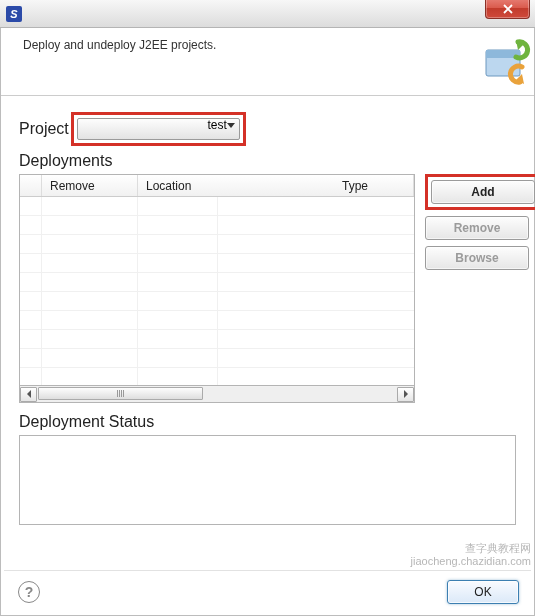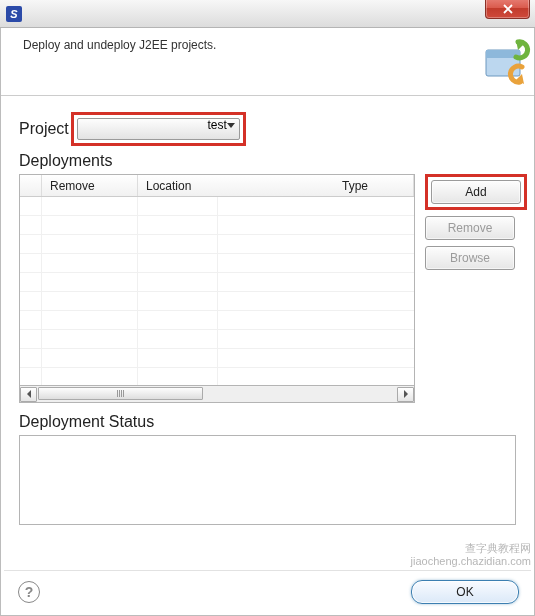--- a/index.html
+++ b/index.html
@@ -107,26 +107,27 @@
   .hscroll-thumb {
     position: absolute; left: 1px; top: 0;
     width: 165px; height: 13px;
     background: linear-gradient(to bottom,#fdfdfd,#dedede);
     border: 1px solid #aaa; border-radius: 1px;
     display: flex; align-items: center; justify-content: center;
   }
   .grip { width: 8px; height: 7px; background: repeating-linear-gradient(to right, #999 0 1px, transparent 1px 2px); }
   .btn-col { display: flex; flex-direction: column; gap: 6px; }
   .btn {
-    width: 90px; height: 24px;
+    width: 104px; height: 24px;
     background: linear-gradient(to bottom,#fdfdfd,#e6e6e6);
     border: 1px solid #9b9b9b; border-radius: 3px;
     font-size: 12px; color: #222;
     display: flex; align-items: center; justify-content: center;
     box-shadow: inset 0 0 0 1px rgba(255,255,255,0.6);
+    font-weight: bold;
   }
   .btn.disabled { color: #9b9b9b; }
   .add-wrap { border: 3px solid #d43127; padding: 3px; }
   .status-box {
     width: 497px; height: 90px;
     border: 1px solid #b4b4b4;
     background: #fff;
     margin-top: 4px;
   }
   .footer {
@@ -136,23 +137,23 @@
     padding: 0 12px 0 14px;
     border-top: 1px solid #e2e2e2;
   }
   .help-icon {
     width: 22px; height: 22px;
     border: 1.5px solid #888; border-radius: 50%;
     display: flex; align-items: center; justify-content: center;
     color: #888; font-size: 14px; font-weight: bold;
   }
   .ok-btn {
-    width: 108px; height: 24px;
+    width: 72px; height: 24px;
     background: linear-gradient(to bottom,#f9fbff,#dbe9f8);
-    border: 1px solid #3c7fb1; border-radius: 11px;
+    border: 1px solid #3c7fb1; border-radius: 3px;
     font-size: 12px; color: #222;
     display: flex; align-items: center; justify-content: center;
     box-shadow: 0 0 3px rgba(60,127,177,0.5), inset 0 0 0 1px rgba(255,255,255,0.7);
   }
   .watermark {
     position: absolute; right: 4px; bottom: 48px;
     font-size: 11px; color: rgba(120,120,120,0.55);
     text-align: right; line-height: 1.2;
     pointer-events: none;
   }

